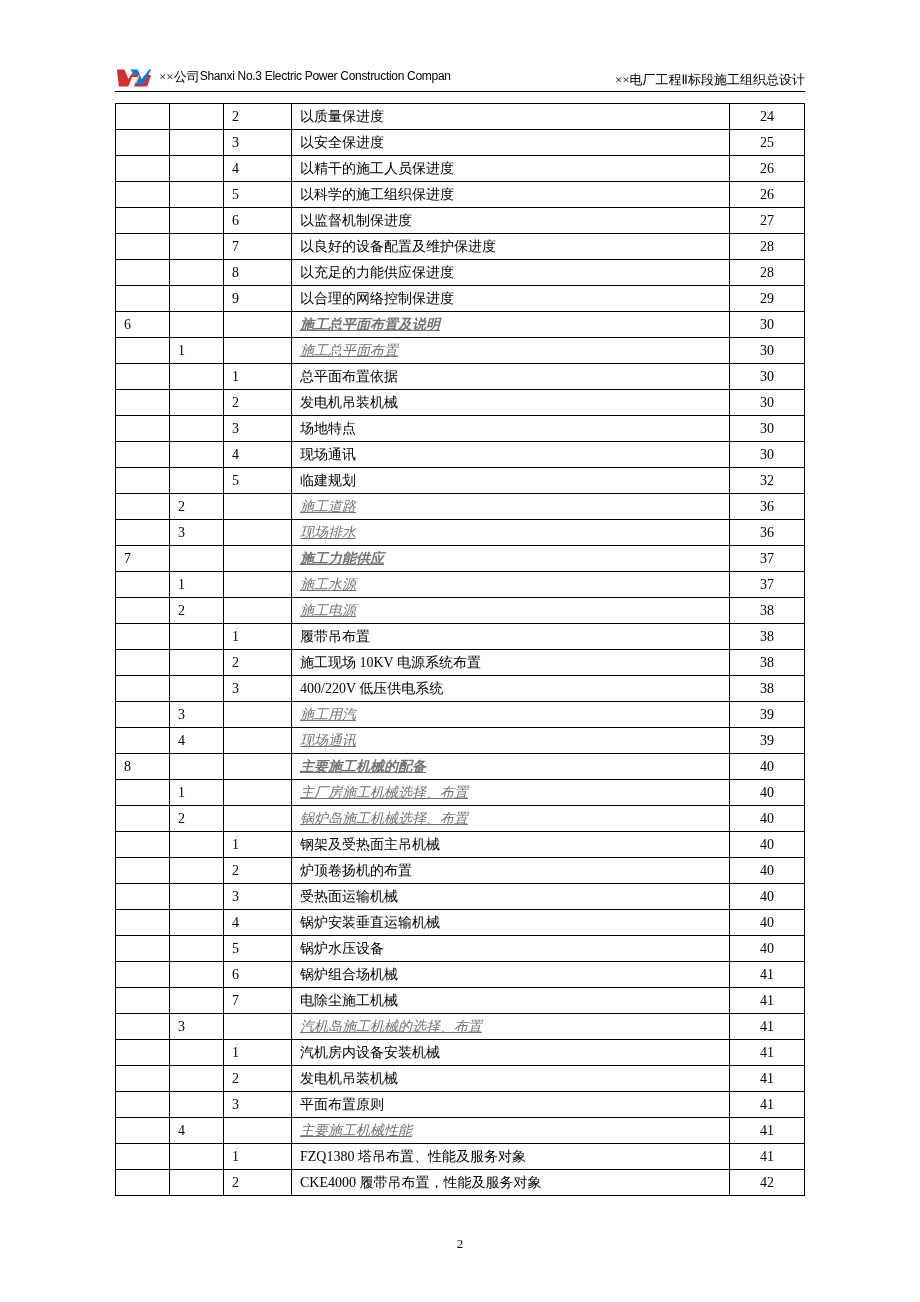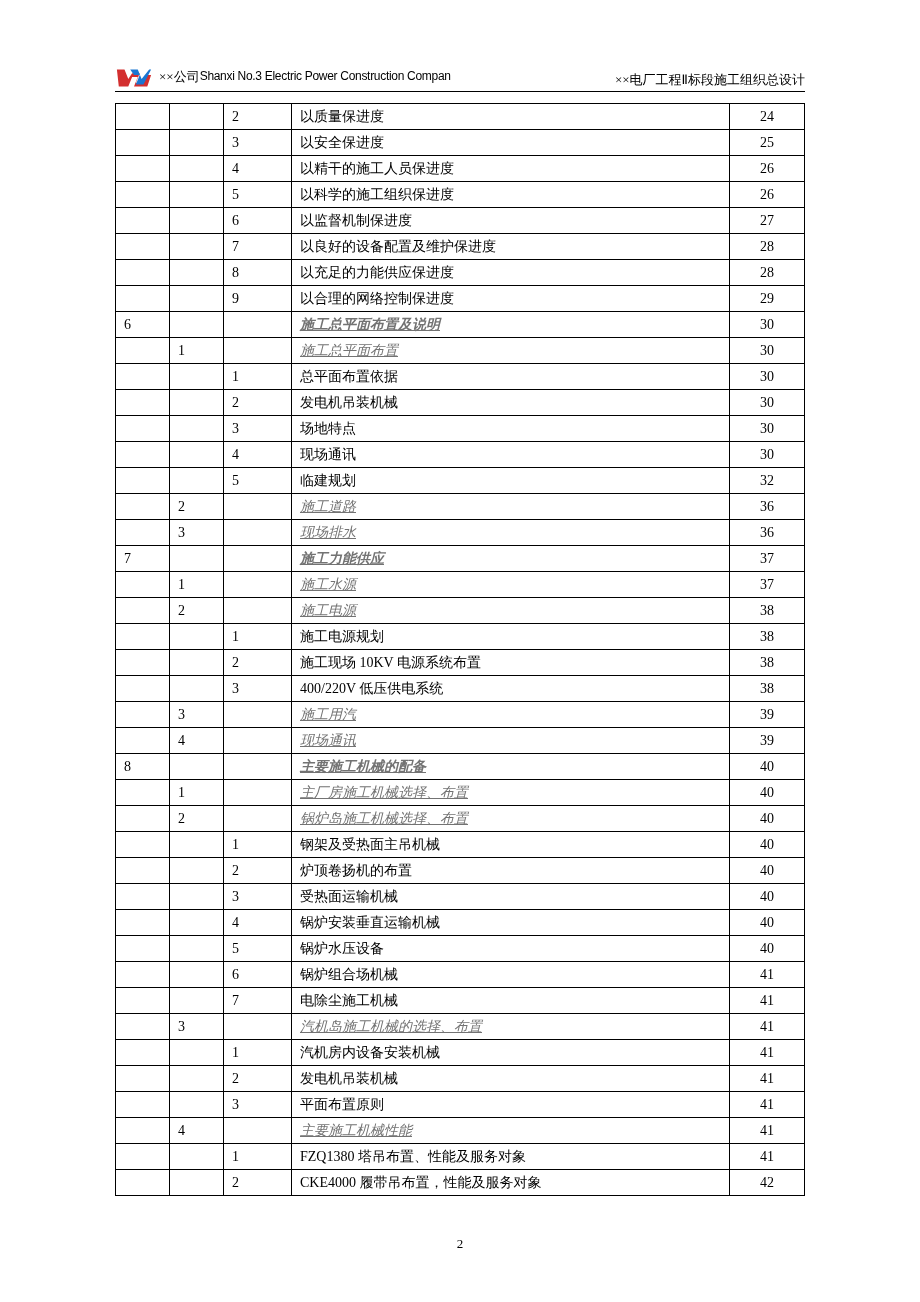--- a/index.html
+++ b/index.html
@@ -257,21 +257,21 @@
           <td class="col1"></td>
           <td class="col2">2</td>
           <td class="col3"></td>
           <td class="col4"><span class="link">施工电源</span></td>
           <td class="col5">38</td>
         </tr>
         <tr>
           <td class="col1"></td>
           <td class="col2"></td>
           <td class="col3">1</td>
-          <td class="col4">施工电源规划</td>
+          <td class="col4">履带吊布置</td>
           <td class="col5">38</td>
         </tr>
         <tr>
           <td class="col1"></td>
           <td class="col2"></td>
           <td class="col3">2</td>
           <td class="col4">施工现场 10KV 电源系统布置</td>
           <td class="col5">38</td>
         </tr>
         <tr>

